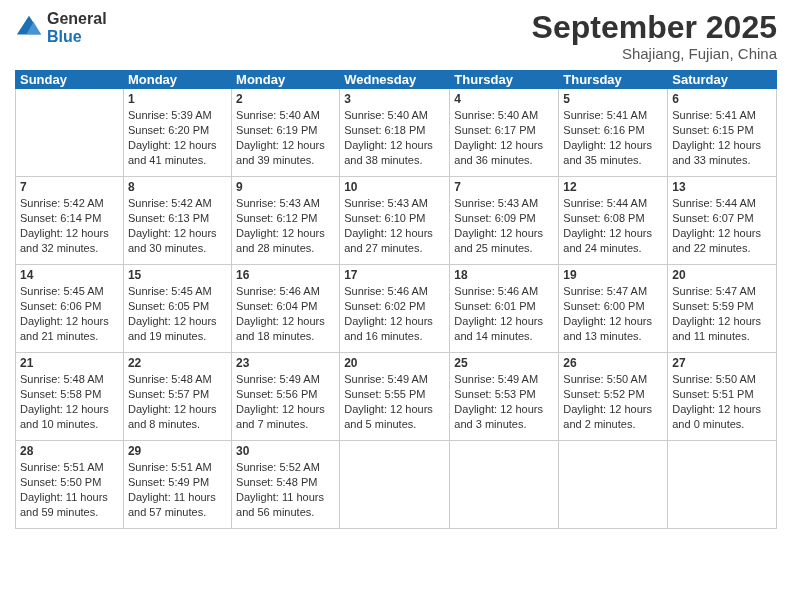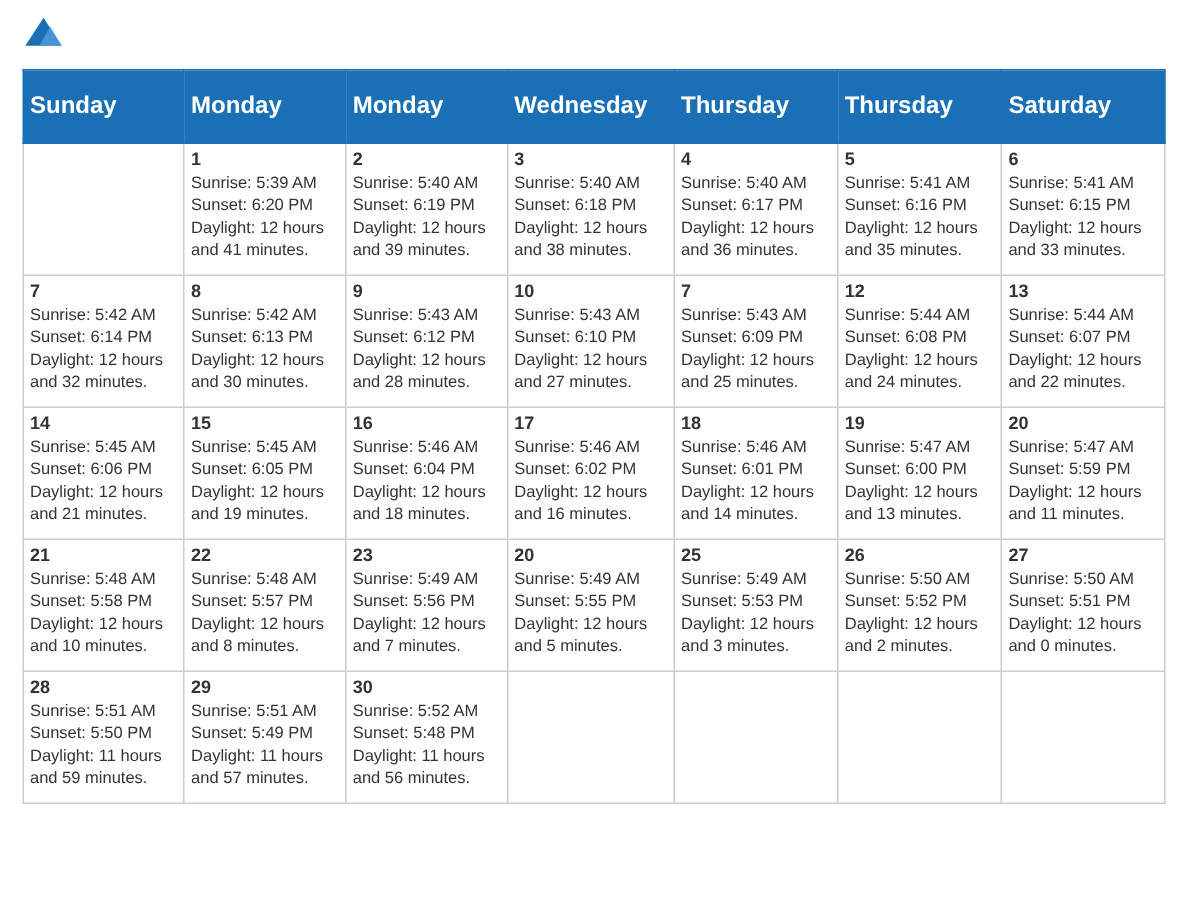--- a/index.html
+++ b/index.html
@@ -45,23 +45,23 @@
       color: #555;
     }
     .calendar {
       width: 100%;
       border-collapse: collapse;
       border: 1px solid #ccc;
     }
     .calendar th {
       background: #1a6fb5;
       color: #fff;
-      padding: 15px 4px;
+      padding: 1px 4px;
       text-align: left;
-      font-size: 16px;
+      font-size: 13px;
       font-weight: bold;
       border: 1px solid #1a6fb5;
     }
     .calendar td {
       border: 1px solid #ccc;
       vertical-align: top;
       padding: 3px 4px;
       width: 113px;
       min-height: 72px;
       height: 88px;
@@ -91,20 +91,28 @@
 </head>
 <body>
 
 <div class="page">
   <div class="header">
     <div class="logo">
       <svg class="logo-icon" viewBox="0 0 30 30">
         <polygon points="15,2 28,22 2,22" fill="#1a6fb5"></polygon>
         <polygon points="20,8 28,22 12,22" fill="#5ba3e0" opacity="0.7"></polygon>
       </svg>
+      <div>
+        <div style="font-size:16px;font-weight:bold;color:#333;">General</div>
+        <div style="font-size:16px;font-weight:bold;color:#1a6fb5;">Blue</div>
+      </div>
+    </div>
+    <div class="title-block">
+      <div class="month-title">September 2025</div>
+      <div class="location">Shajiang, Fujian, China</div>
     </div>
   </div>
 
   <table class="calendar">
     <thead>
       <tr>
       <th>Sunday</th>
           <th>Monday</th>
           <th>Monday</th>
           <th>Wednesday</th>

